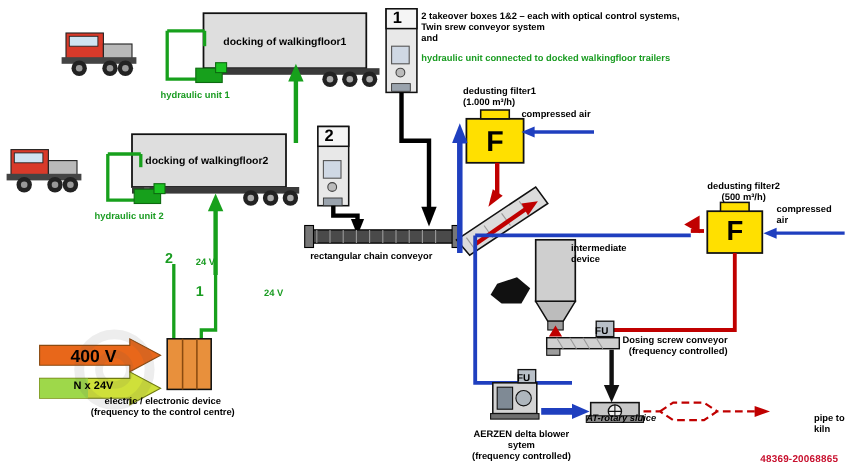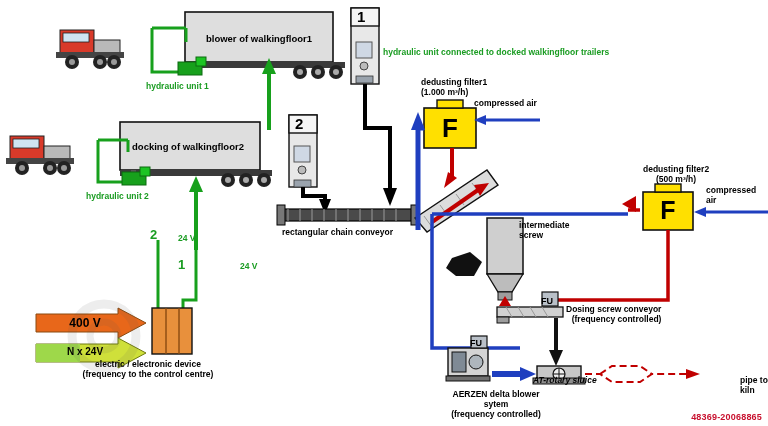--- a/index.html
+++ b/index.html
@@ -273,23 +273,26 @@
     <polygon points="36,344 80,344 80,362 36,362" fill="#9ed84a" stroke="none"></polygon>
   </g>
 
   <g opacity="0.10">
     <circle cx="104" cy="336" r="32" fill="none" stroke="#555" stroke-width="9"></circle>
     <circle cx="104" cy="336" r="14" fill="none" stroke="#555" stroke-width="7"></circle>
   </g>
 
 </svg>
 
+<div class="lbl b" style="left:383px;top:10px;width:275px;">2 takeover boxes 1&amp;2 – each with optical control systems,
+Twin srew conveyor system
+and</div>
 <div class="lbl b green" style="left:383px;top:48px;width:280px;">hydraulic unit connected to docked walkingfloor trailers</div>
 
-<div class="box-lbl" style="left:185px;top:33px;width:148px;font-size:9.5px;">blower of walkingfloor1</div>
+<div class="box-lbl" style="left:185px;top:33px;width:148px;font-size:9.5px;">docking of walkingfloor1</div>
 <div class="box-lbl" style="left:120px;top:141px;width:136px;font-size:9.5px;">docking of walkingfloor2</div>
 
 <div class="lbl b green" style="left:146px;top:82px;">hydraulic unit 1</div>
 <div class="lbl b green" style="left:86px;top:192px;">hydraulic unit 2</div>
 
 <div class="lbl b" style="left:357px;top:8px;font-size:15px;">1</div>
 <div class="lbl b" style="left:295px;top:115px;font-size:15px;">2</div>
 
 <div class="lbl b" style="left:282px;top:228px;">rectangular chain conveyor</div>
 
@@ -297,36 +300,36 @@
 (1.000 m³/h)</div>
 <div class="box-lbl" style="left:424px;top:113px;width:52px;font-size:26px;">F</div>
 <div class="lbl b" style="left:474px;top:99px;">compressed air</div>
 
 <div class="lbl b" style="left:643px;top:165px;text-align:center;">dedusting filter2
 (500 m³/h)</div>
 <div class="box-lbl" style="left:643px;top:196px;width:50px;font-size:25px;">F</div>
 <div class="lbl b" style="left:706px;top:186px;">compressed air</div>
 
 <div class="lbl b" style="left:519px;top:221px;">intermediate
-screw</div>
+device</div>
 
 <div class="lbl b" style="left:566px;top:305px;text-align:right;">Dosing screw conveyor
 (frequency controlled)</div>
 <div class="lbl b" style="left:541px;top:296px;font-size:9px;">FU</div>
 <div class="lbl b" style="left:470px;top:338px;font-size:9px;">FU</div>
 
-<div class="lbl b" style="left:438px;top:390px;width:116px;text-align:center;">AERZEN delta blower
+<div class="lbl b" style="left:416px;top:390px;width:116px;text-align:center;">AERZEN delta blower
 sytem
 (frequency controlled)</div>
 <div class="lbl b" style="left:533px;top:376px;font-style:italic;">AT-rotary sluice</div>
 <div class="lbl b" style="left:700px;top:376px;padding-left:40px;">pipe to kiln</div>
 
 <div class="lbl b" style="left:56px;top:360px;width:184px;text-align:center;">electric / electronic device
 (frequency to the control centre)</div>
-<div class="box-lbl" style="left:50px;top:316px;width:70px;font-size:12px;">400 V</div>
+<div class="box-lbl" style="left:50px;top:316px;width:70px;font-size:16px;">400 V</div>
 <div class="box-lbl" style="left:50px;top:346px;width:70px;font-size:10px;">N x 24V</div>
 
 <div class="lbl b green" style="left:150px;top:228px;font-size:13px;">2</div>
 <div class="lbl b green" style="left:178px;top:258px;font-size:13px;">1</div>
 <div class="lbl b green" style="left:178px;top:234px;">24 V</div>
 <div class="lbl b green" style="left:240px;top:262px;">24 V</div>
 
 <div class="wm">48369-20068865</div>
 
 </div>

